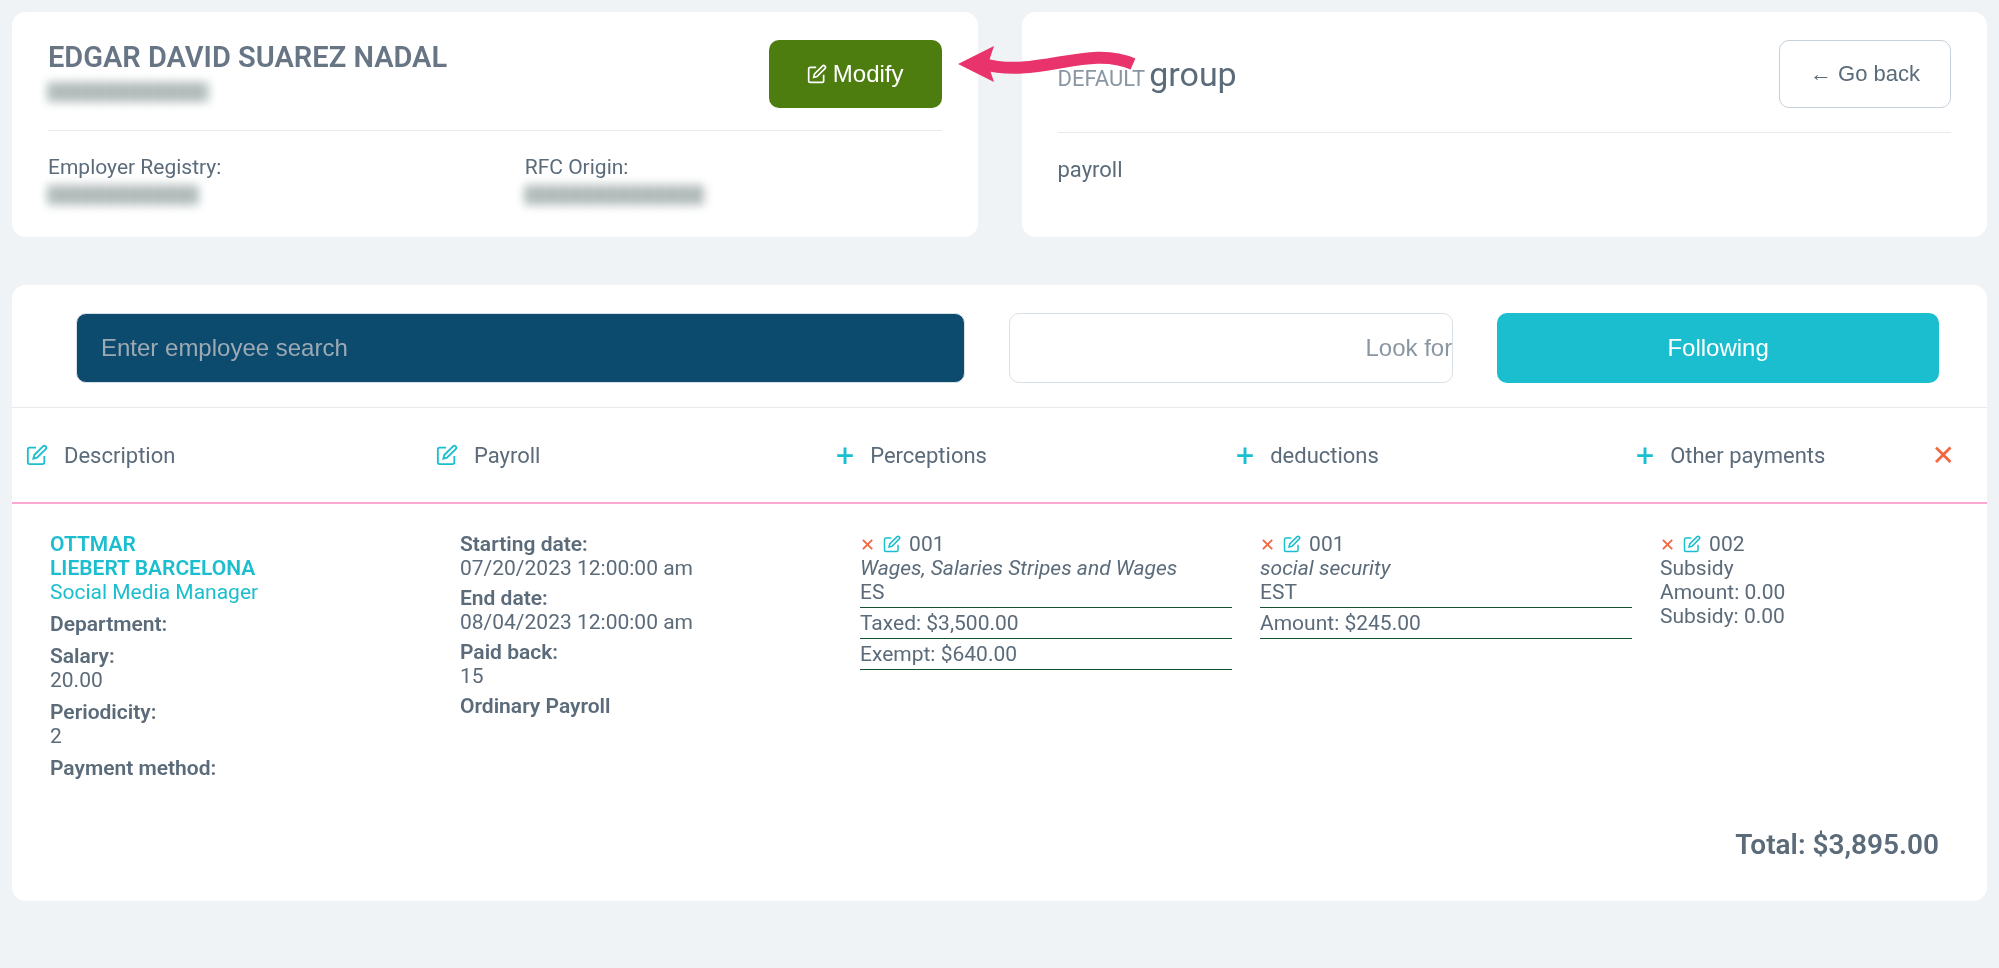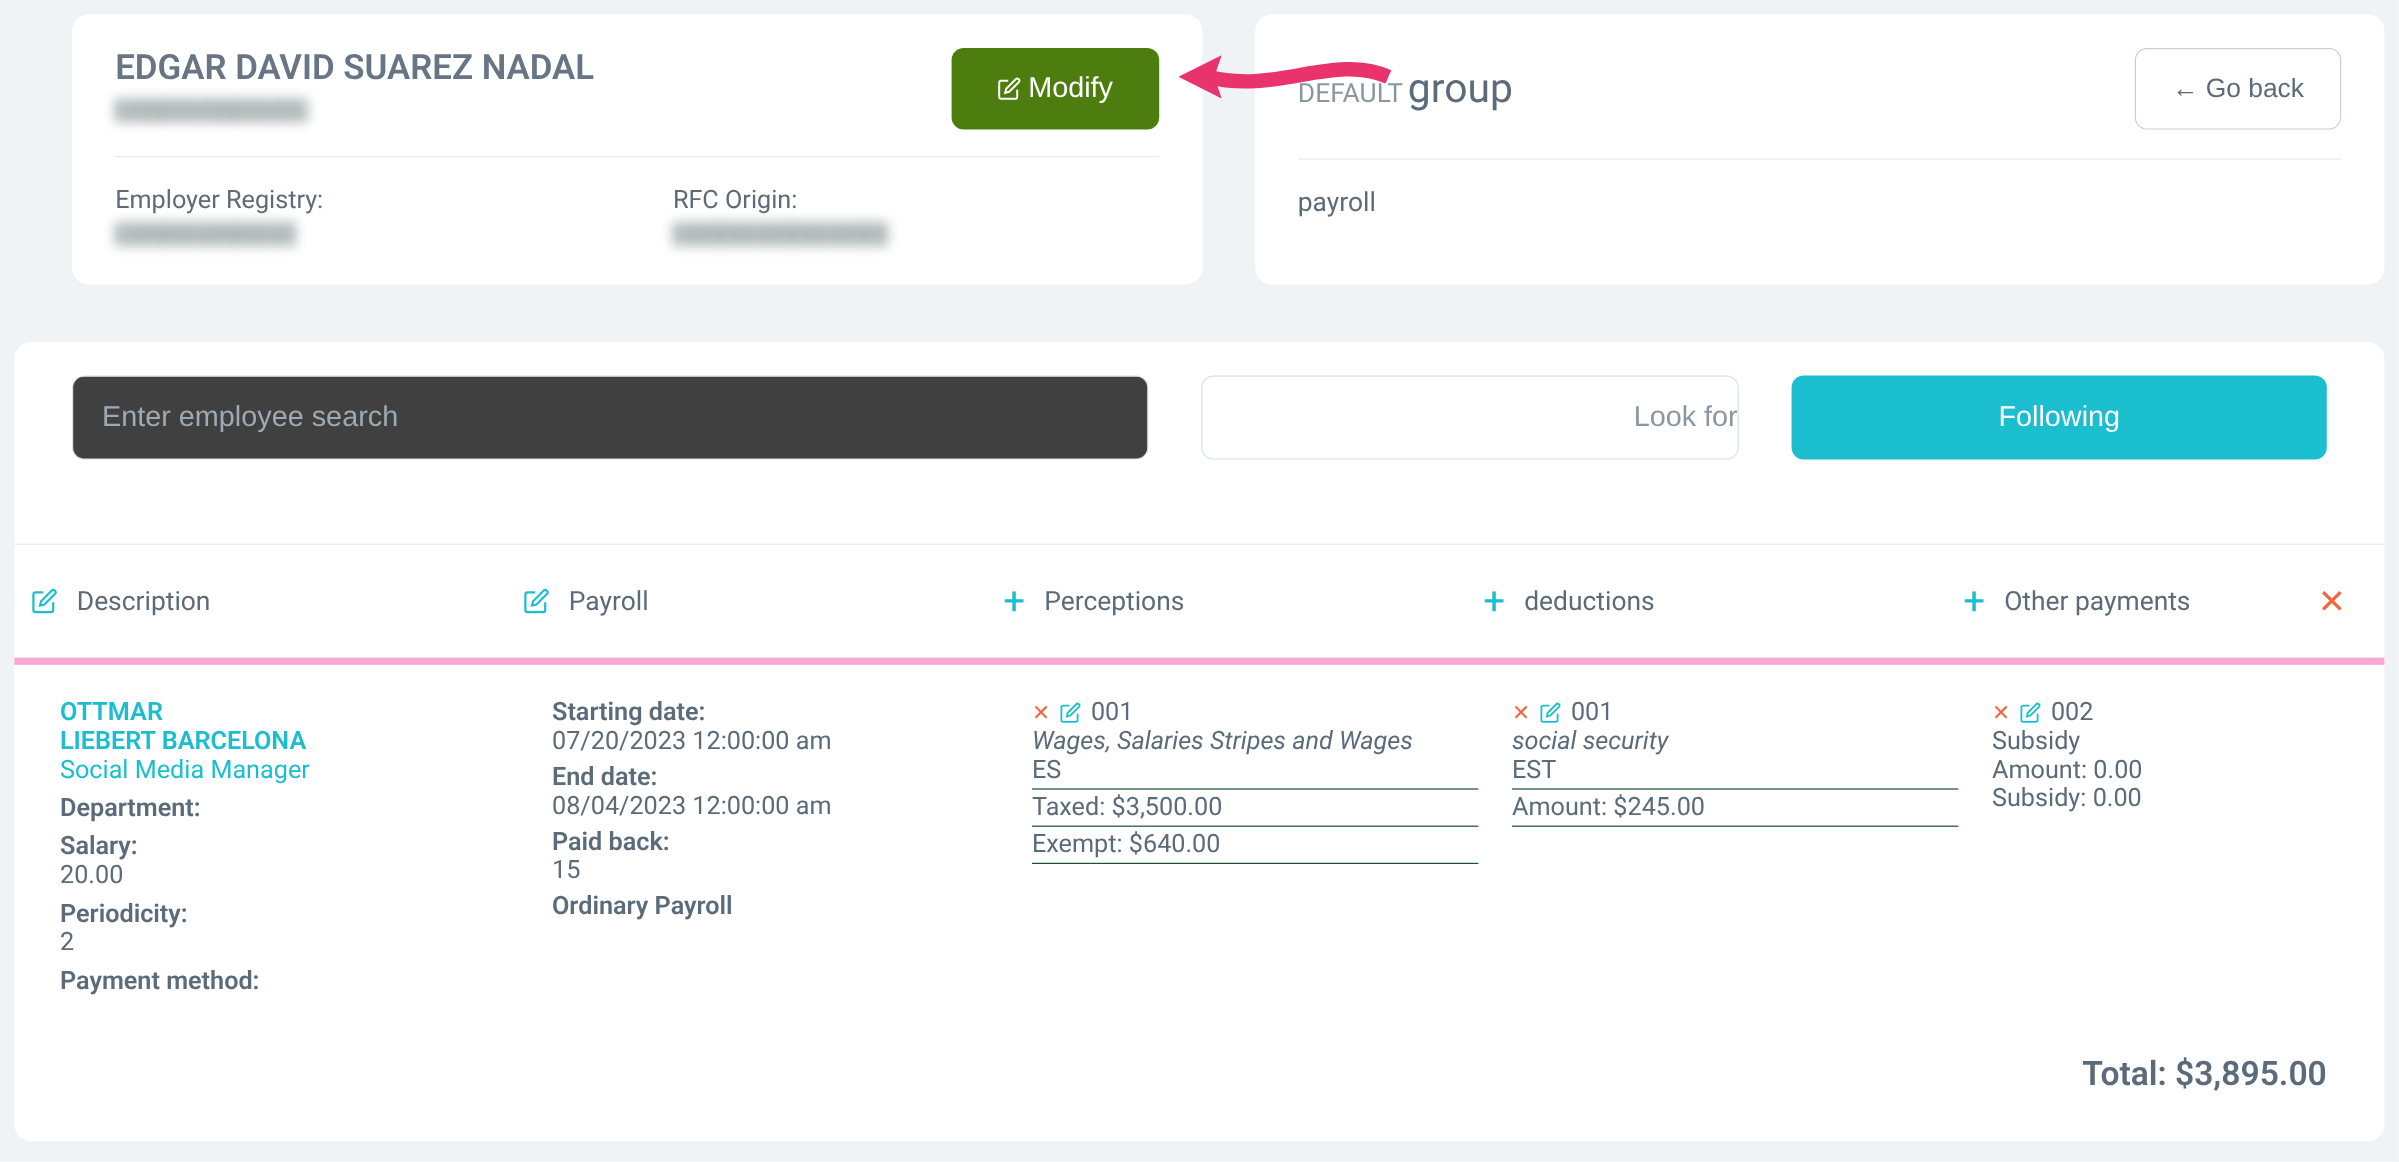--- a/index.html
+++ b/index.html
@@ -3,21 +3,21 @@
 <meta charset="utf-8">
 <style>
 * { box-sizing: border-box; margin: 0; padding: 0; }
 body {
   font-family: -apple-system, BlinkMacSystemFont, "Segoe UI", Roboto, "Helvetica Neue", Arial, sans-serif;
   background: #f0f3f5;
   color: #5b6b7a;
   padding: 12px;
   width: 1999px;
 }
-.top-row { display: flex; gap: 44px; margin-bottom: 48px; margin-left: 48px; }
+.top-row { display: flex; gap: 44px; margin-bottom: 48px; }
 .card {
   background: #fff;
   border-radius: 14px;
   padding: 28px 36px;
 }
 .card-left { flex: 1; position: relative; }
 .card-right { flex: 1; }
 .employee-name {
   font-size: 29px;
   font-weight: 600;
@@ -88,21 +88,22 @@
   padding: 0 48px 24px 48px;
   align-items: stretch;
 }
 .search-input {
   flex: 1.9;
   border: 1px solid #d9e0e6;
   border-radius: 10px;
   padding: 20px 24px;
   font-size: 24px;
   color: #8a97a3;
-  background: #404040;
+  background: #0c4a6e;
+  margin-left: 16px;
 }
 .search-input::placeholder { color: #9daab4; }
 .btn-lookfor {
   flex: 1;
   border: 1px solid #d9e0e6;
   background: #fff;
   border-radius: 10px;
   font-size: 24px;
   color: #8a97a3;
   cursor: pointer;
@@ -114,23 +115,22 @@
   border: none;
   border-radius: 10px;
   color: #fff;
   font-size: 24px;
   cursor: pointer;
 }
 .headers-row {
   display: flex;
   padding: 28px 0;
   border-top: 1px solid #e6eaee;
-  border-bottom: 6px solid #f9a8d4;
+  border-bottom: 2px solid #f9a8d4;
   align-items: center;
-  margin-top: 46px;
 }
 .col { padding: 0 14px; }
 .c-desc { width: 410px; }
 .c-pay { width: 400px; }
 .c-per { width: 400px; }
 .c-ded { width: 400px; }
 .c-oth { flex: 1; display:flex; align-items:center; }
 .hdr-label { font-size: 22px; color: #5b6b7a; margin-left: 16px; }
 .icon-edit { color: #1bbecf; width: 22px; height: 22px; }
 .icon-plus { color: #1bbecf; font-size: 32px; font-weight: 400; }

